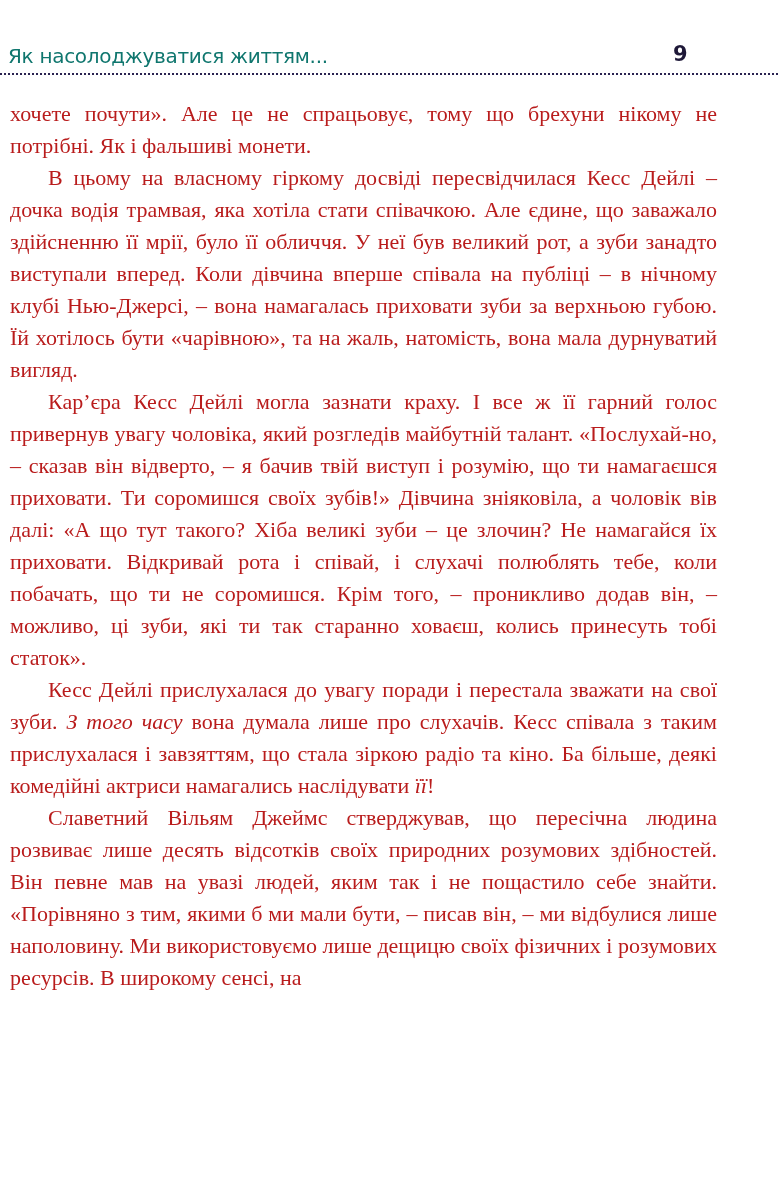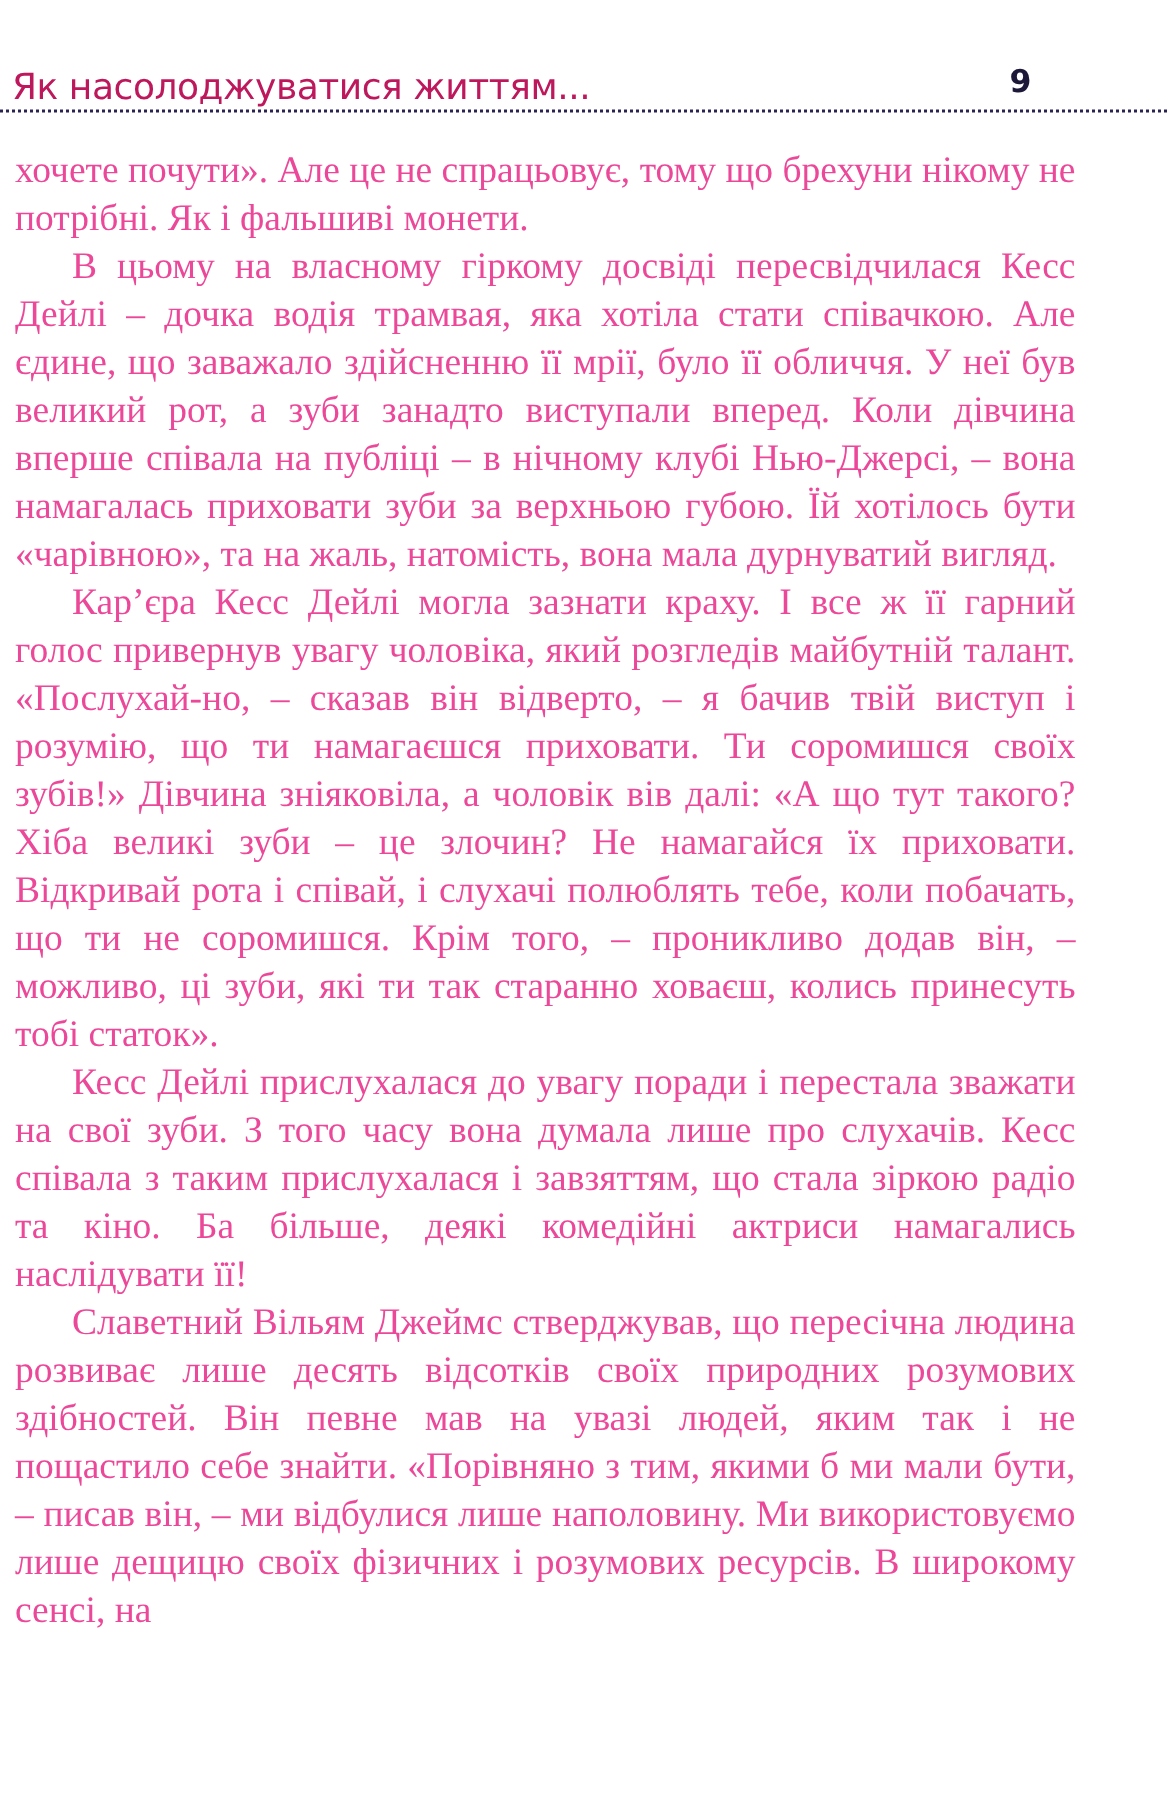--- a/index.html
+++ b/index.html
@@ -5,39 +5,39 @@
   html, body { margin: 0; padding: 0; }
   body {
     width: 778px; height: 1200px; background: #ffffff; position: relative; overflow: hidden;
     color: #1a1530;
   }
   .header {
     position: absolute; left: 8px; top: 44px; width: 770px; height: 34px;
   }
   .running-title {
     position: absolute; left: 0; top: 0;
-    font-family: "DejaVu Sans", sans-serif; font-size: 24px; color: #be185d;
+    font-family: "DejaVu Sans", sans-serif; font-size: 20px; color: #0f766e;
     letter-spacing: -0.3px;
   }
   .page-number {
     position: absolute; left: 665px; top: -2px;
     font-family: "DejaVu Sans", sans-serif; font-weight: bold; font-size: 21px; color: #1e1838;
   }
   .rule {
     position: absolute; left: 0; top: 73px; width: 778px; height: 0;
     border-top: 2px dotted #2a2250;
   }
   .body-text {
     position: absolute; left: 10px; top: 98px; width: 707px;
-    font-family: "Liberation Serif", serif; font-size: 25px; line-height: 32px;
-    text-align: justify; color: #ec4899;
+    font-family: "Liberation Serif", serif; font-size: 22px; line-height: 32px;
+    text-align: justify; color: #b91c1c;
   }
   .body-text p { margin: 0; hyphens: manual; }
   .body-text p.indent { text-indent: 38px; }
-  .body-text .it { }
+  .body-text .it { font-style: italic; }
 </style>
 </head>
 <body>
 
 <div class="header">
   <span class="running-title">Як насолоджуватися життям...</span>
   <span class="page-number">9</span>
 </div>
 <div class="rule"></div>
 

